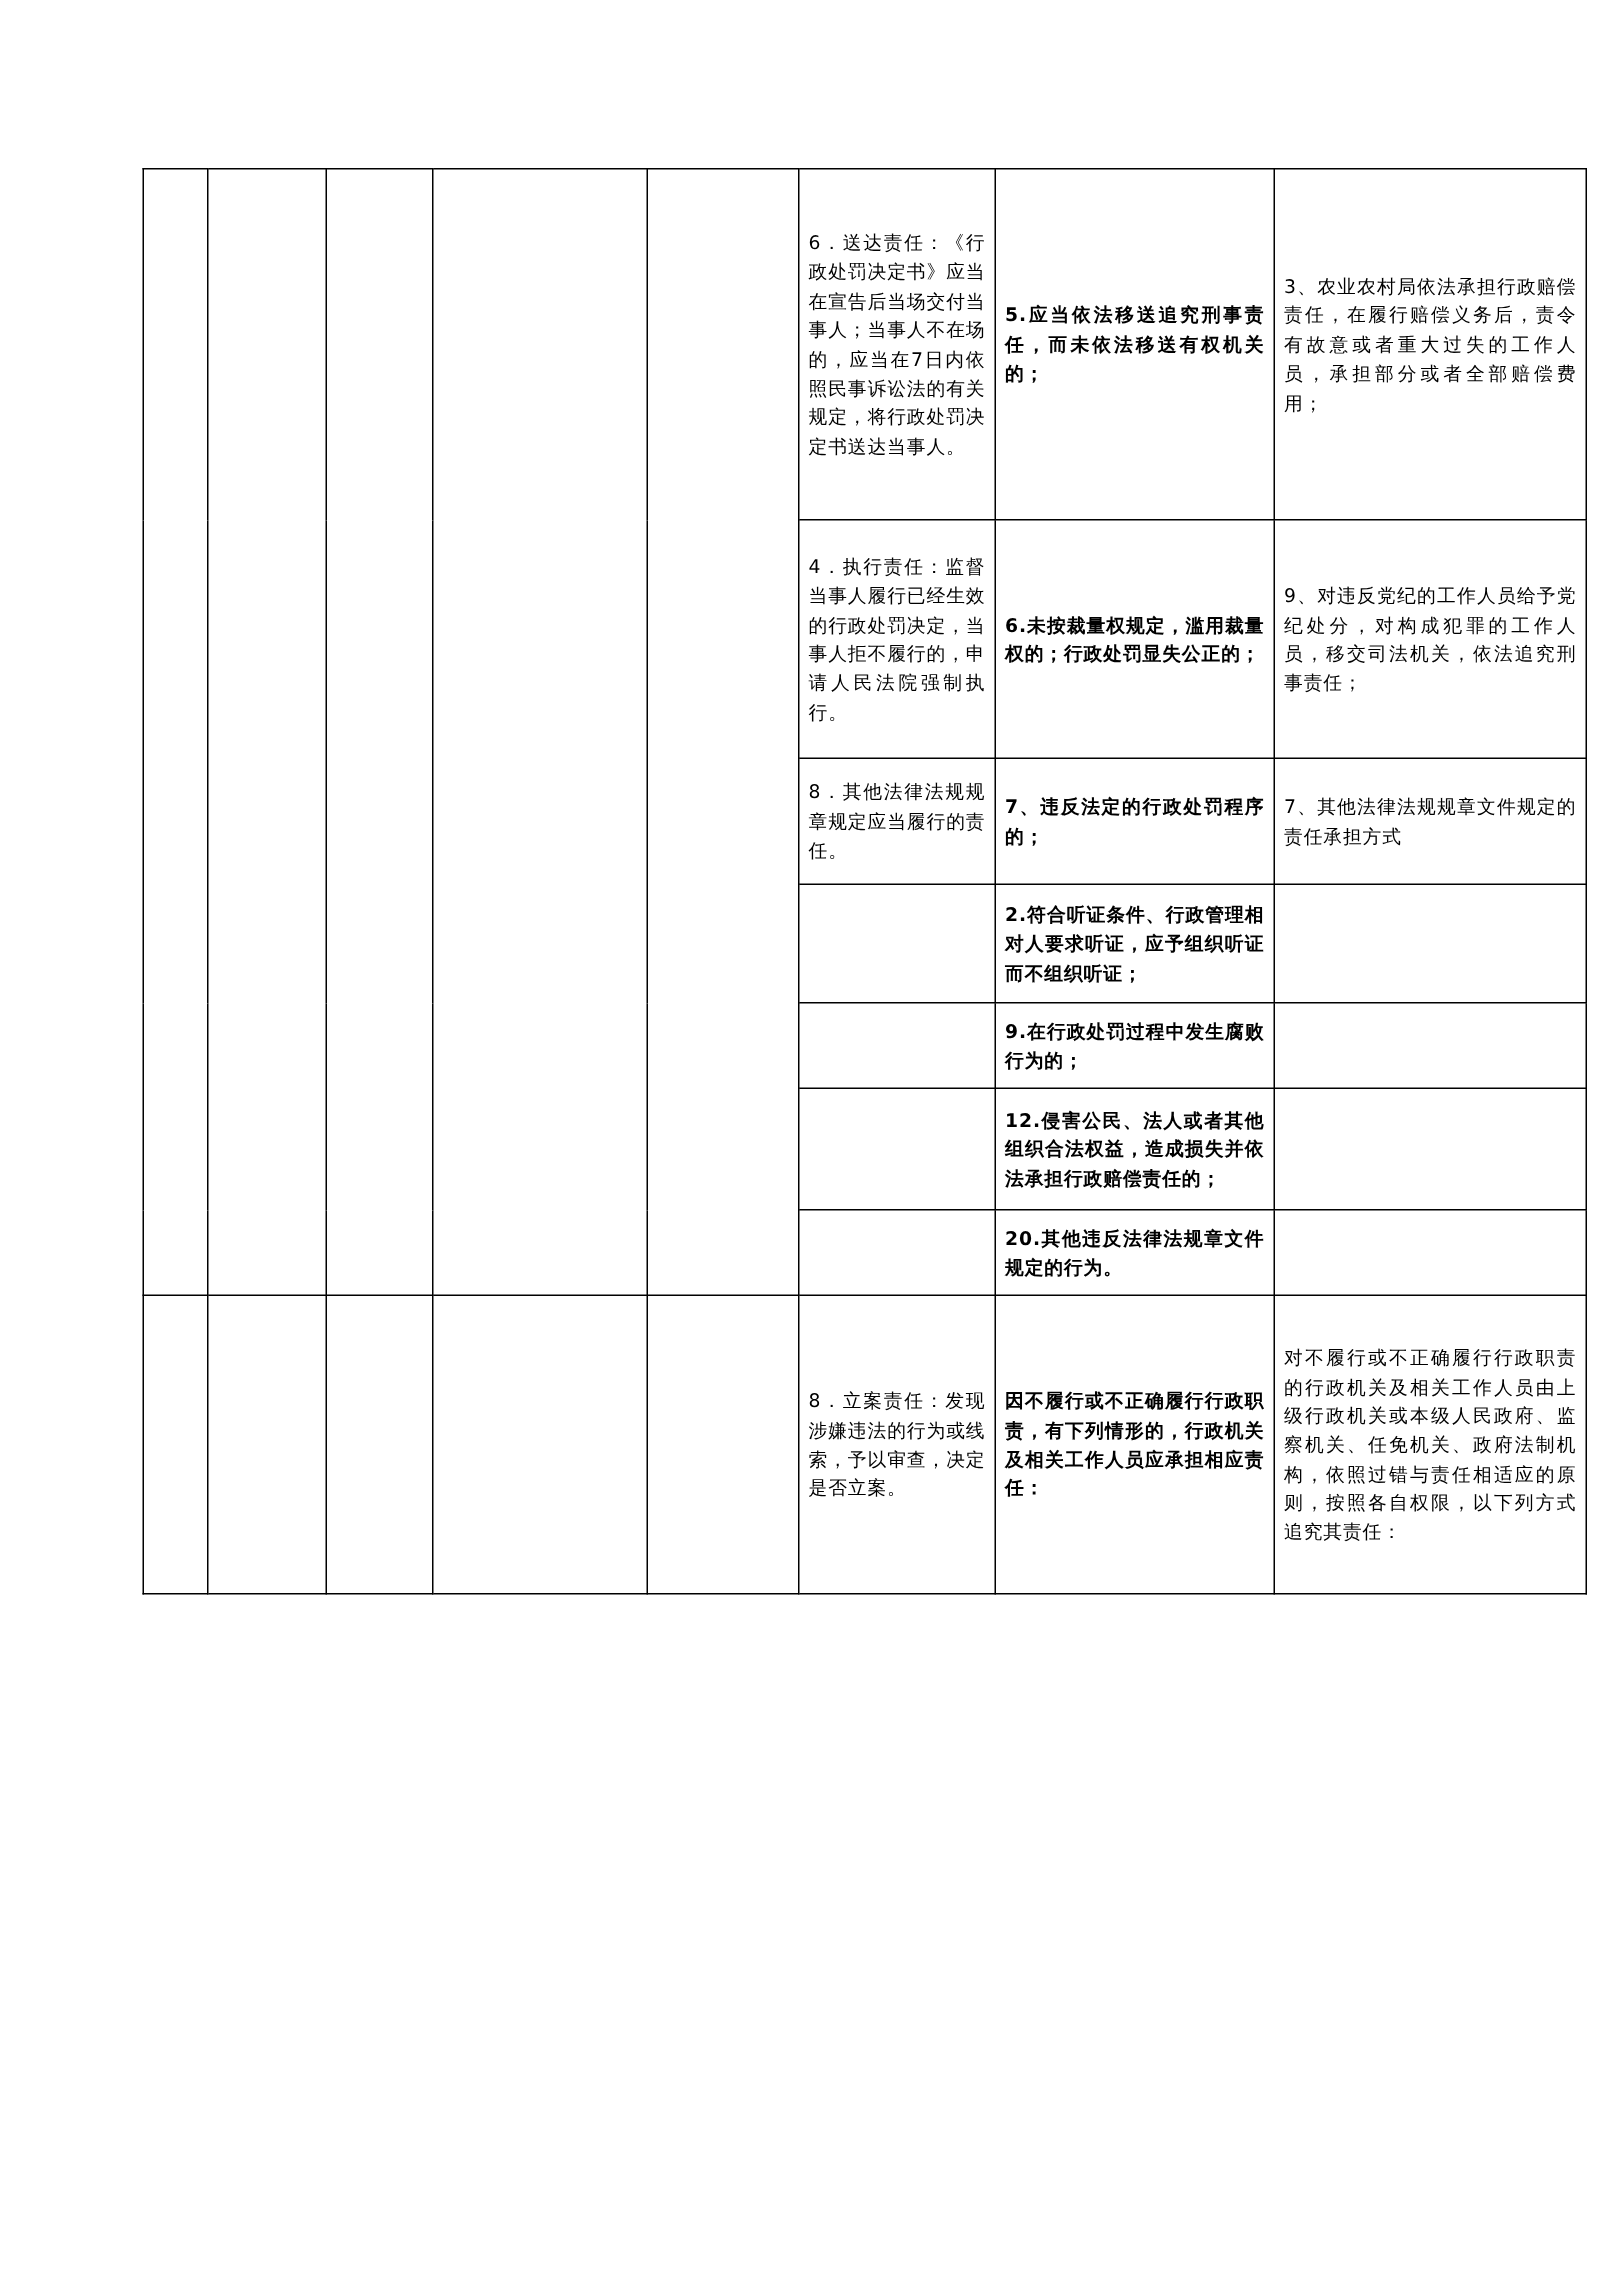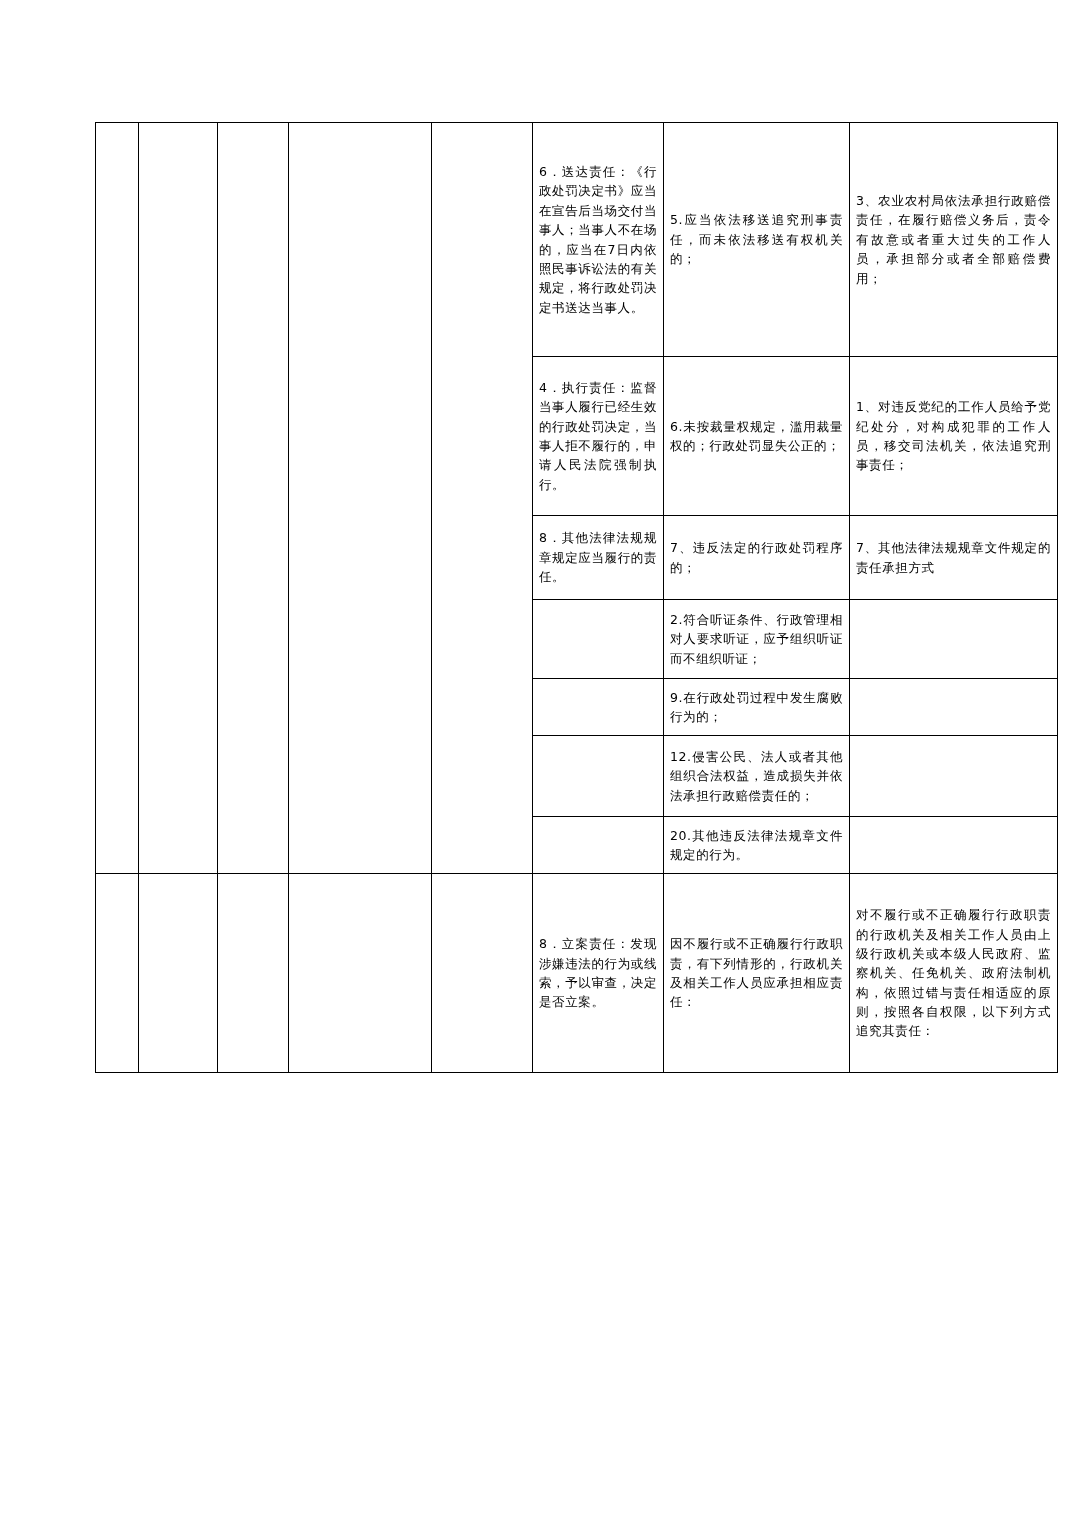--- a/index.html
+++ b/index.html
@@ -15,21 +15,21 @@
   }
   .page {
     position: relative;
     width: 1074px;
     height: 1520px;
     background: #ffffff;
   }
   table.doc-table {
     position: absolute;
     left: 95px;
-    top: 122px;
+    top: 112px;
     border-collapse: collapse;
     table-layout: fixed;
     width: 858px;
   }
   table.doc-table td {
     border: 1px solid #000000;
     vertical-align: middle;
     padding: 4px 6px;
     font-family: "DejaVu Sans", sans-serif;
     font-size: 12.5px;
@@ -38,21 +38,21 @@
     text-align: justify;
     text-justify: inter-ideograph;
     word-break: break-all;
   }
   td.c1 { width: 30px; }
   td.c2 { width: 66px; }
   td.c3 { width: 58px; }
   td.c4 { width: 130px; }
   td.c5 { width: 88px; }
   td.c6 { width: 118px; }
-  td.c7 { width: 173px; }
+  td.c7 { width: 173px; font-weight: bold; }
   td.c8 { width: 195px; }
 
   td.empty { padding: 0; }
 </style>
 </head>
 <body>
 
 <div class="page">
 
   <table class="doc-table">
@@ -65,21 +65,21 @@
         <td class="c4 empty" rowspan="7"></td>
         <td class="c5 empty" rowspan="7"></td>
         <td class="c6" style="height:225px">6．送达责任：《行政处罚决定书》应当在宣告后当场交付当事人；当事人不在场的，应当在7日内依照民事诉讼法的有关规定，将行政处罚决定书送达当事人。</td>
         <td class="c7">5.应当依法移送追究刑事责任，而未依法移送有权机关的；</td>
         <td class="c8">3、农业农村局依法承担行政赔偿责任，在履行赔偿义务后，责令有故意或者重大过失的工作人员，承担部分或者全部赔偿费用；</td>
       </tr>
 
       <tr>
         <td class="c6" style="height:150px">4．执行责任：监督当事人履行已经生效的行政处罚决定，当事人拒不履行的，申请人民法院强制执行。</td>
         <td class="c7">6.未按裁量权规定，滥用裁量权的；行政处罚显失公正的；</td>
-        <td class="c8">1、对违反党纪的工作人员给予党纪处分，对构成犯罪的工作人员，移交司法机关，依法追究刑事责任；</td>
+        <td class="c8">9、对违反党纪的工作人员给予党纪处分，对构成犯罪的工作人员，移交司法机关，依法追究刑事责任；</td>
       </tr>
 
       <tr>
         <td class="c6" style="height:75px">8．其他法律法规规章规定应当履行的责任。</td>
         <td class="c7">7、违反法定的行政处罚程序的；</td>
         <td class="c8">7、其他法律法规规章文件规定的责任承担方式</td>
       </tr>
 
       <tr>
         <td class="c6 empty" style="height:70px"></td>

